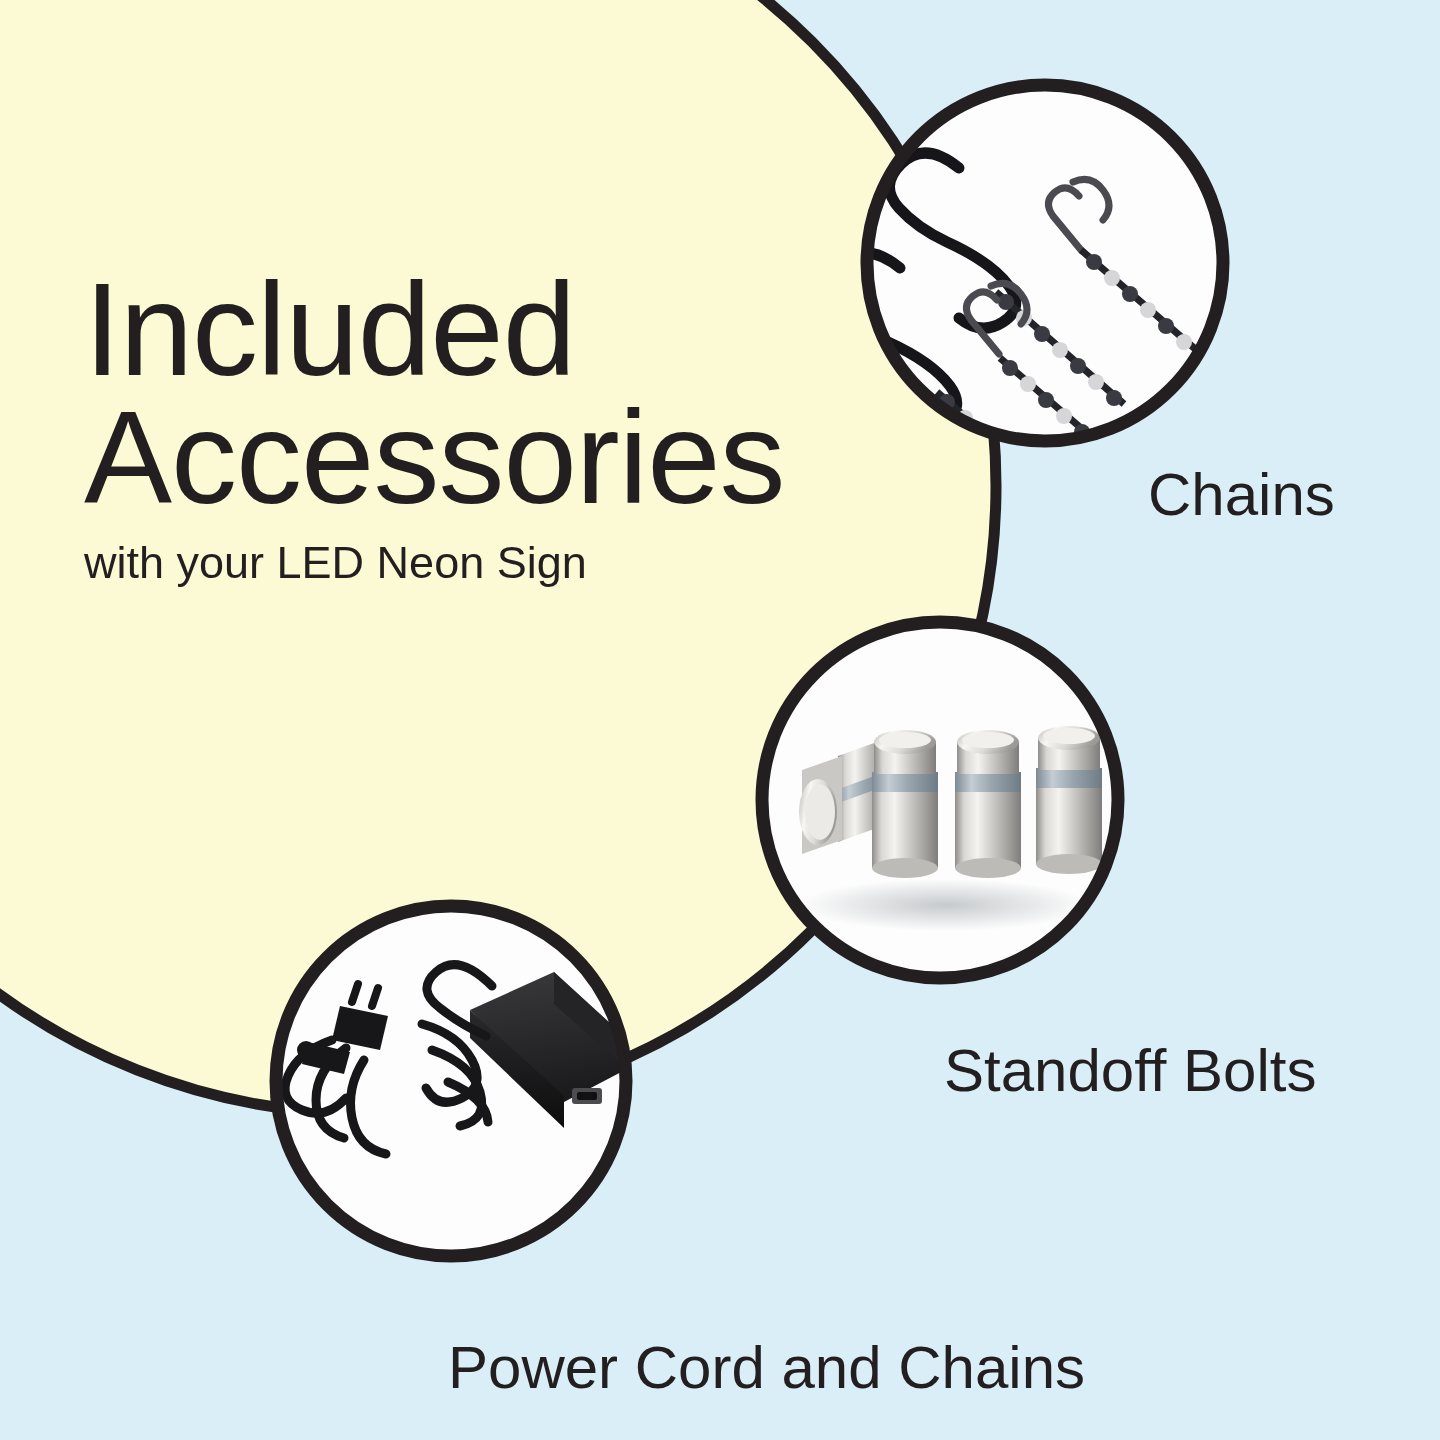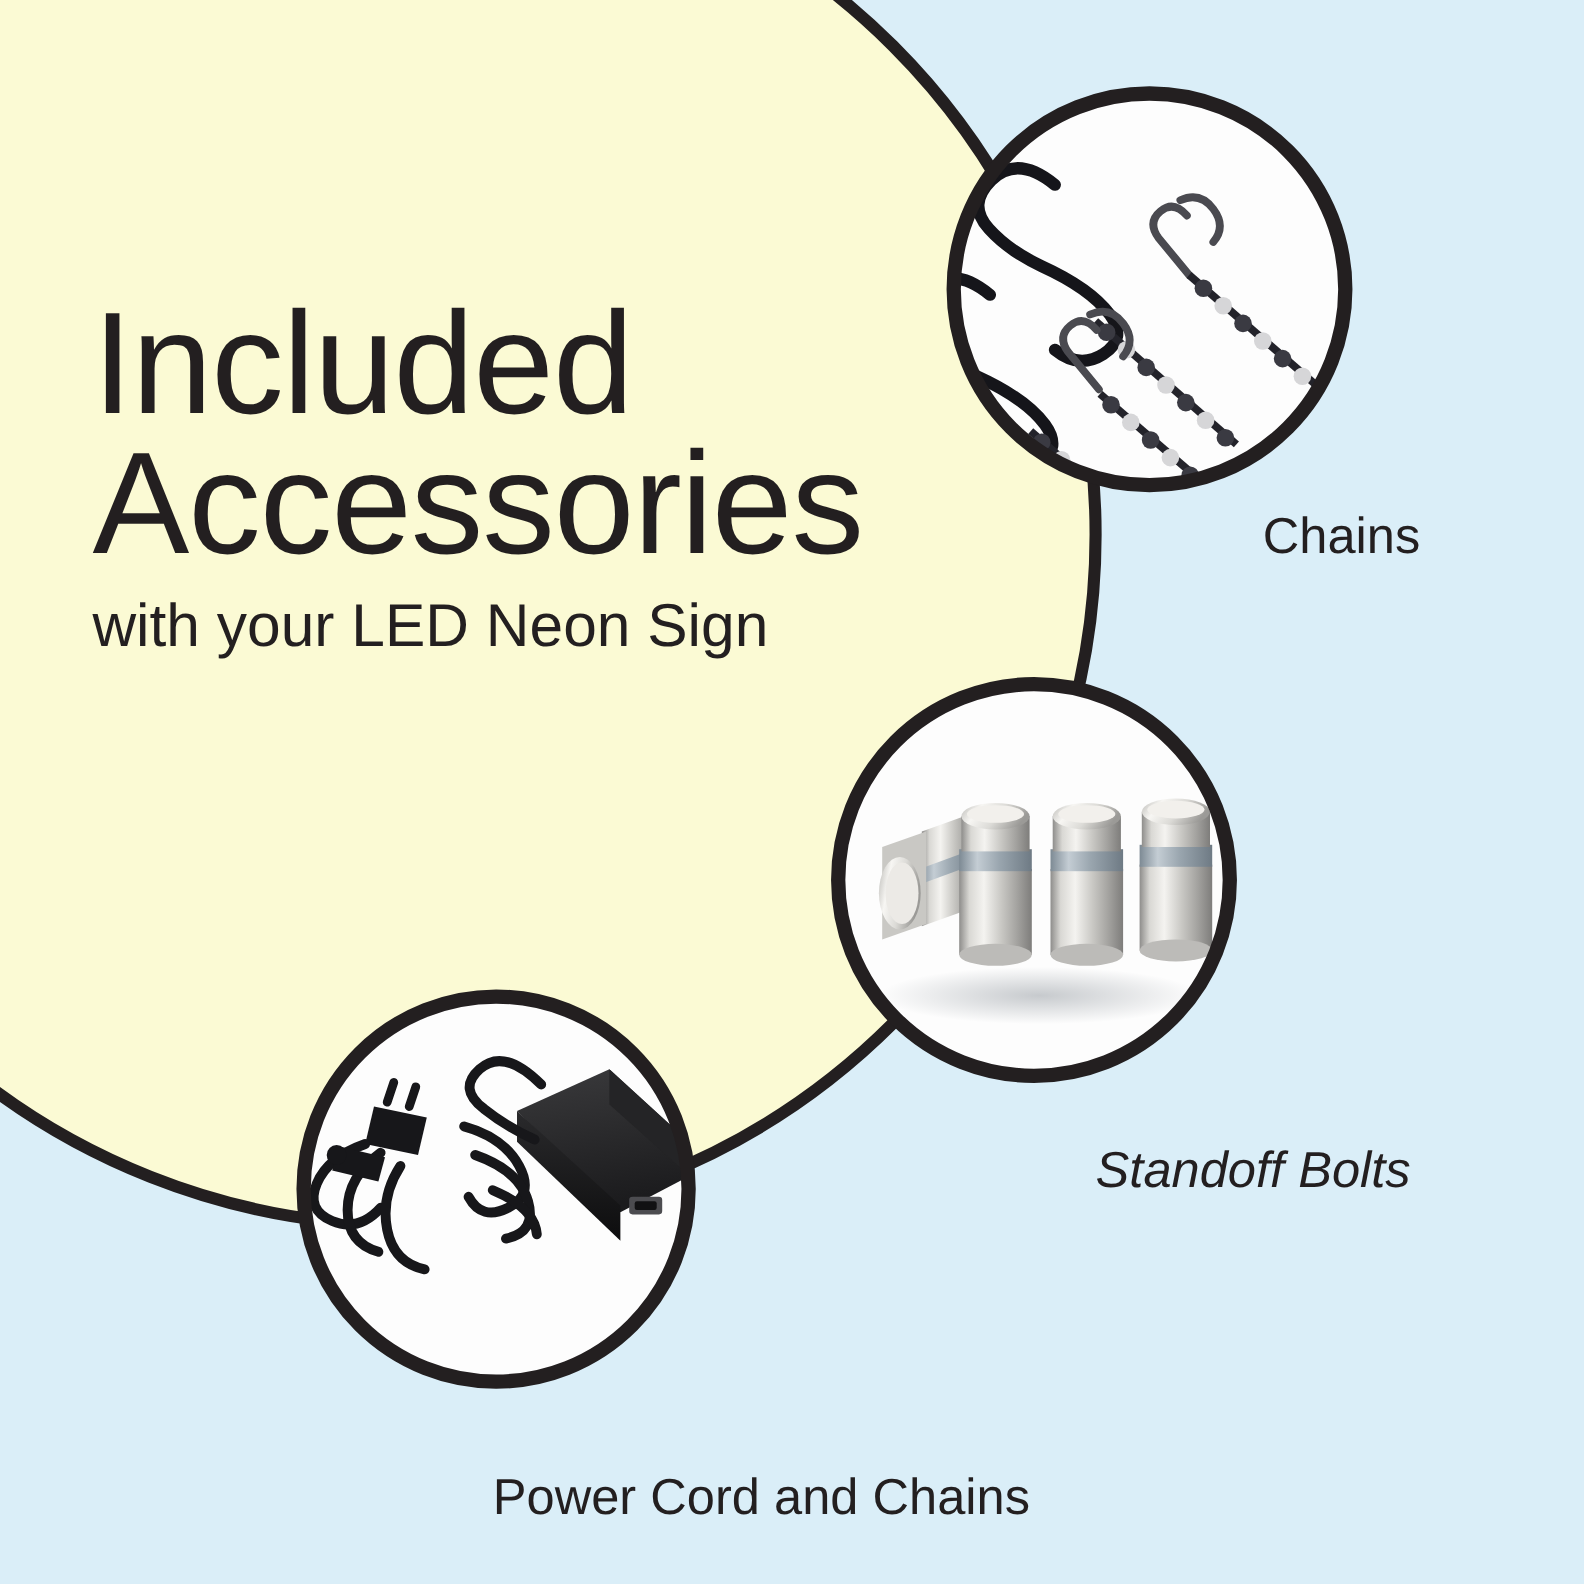--- a/index.html
+++ b/index.html
@@ -34,36 +34,36 @@
     font-weight: 400;
     font-size: 132px;
     line-height: 0.94;
     letter-spacing: -1px;
     white-space: nowrap;
   }
   #title-line2 { margin-top: 4px; }
   #subtitle {
     color: #231f20;
     font-weight: 400;
-    font-size: 55px;
+    font-size: 45px;
     line-height: 1.1;
     margin-top: 18px;
     white-space: nowrap;
   }
   
   .callout-label {
     position: absolute;
     color: #231f20;
-    font-size: 46px;
+    font-size: 60px;
     font-weight: 400;
     white-space: nowrap;
     z-index: 30;
   }
   #label-chains        { left: 1148px; top: 460px; }
-  #label-standoff      { left: 996px;  top: 1036px; font-style: italic; }
+  #label-standoff      { left: 944px;  top: 1036px; }
   #label-power         { left: 448px;  top: 1333px; }
 </style>
 </head>
 <body>
 
 <div id="stage">
 
   <svg class="layer" viewBox="0 0 1440 1440">
     <defs>
 

